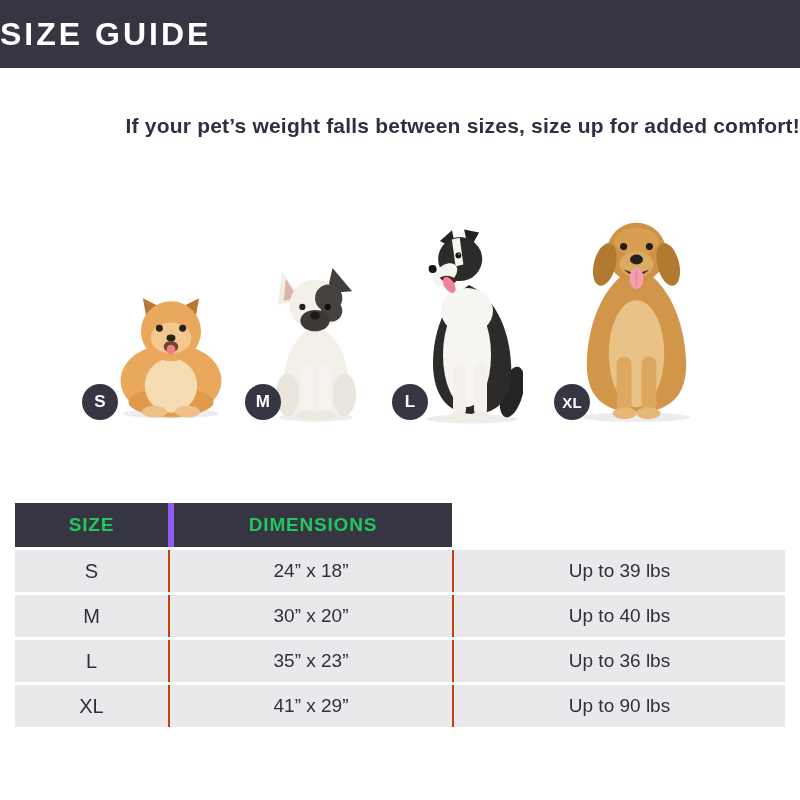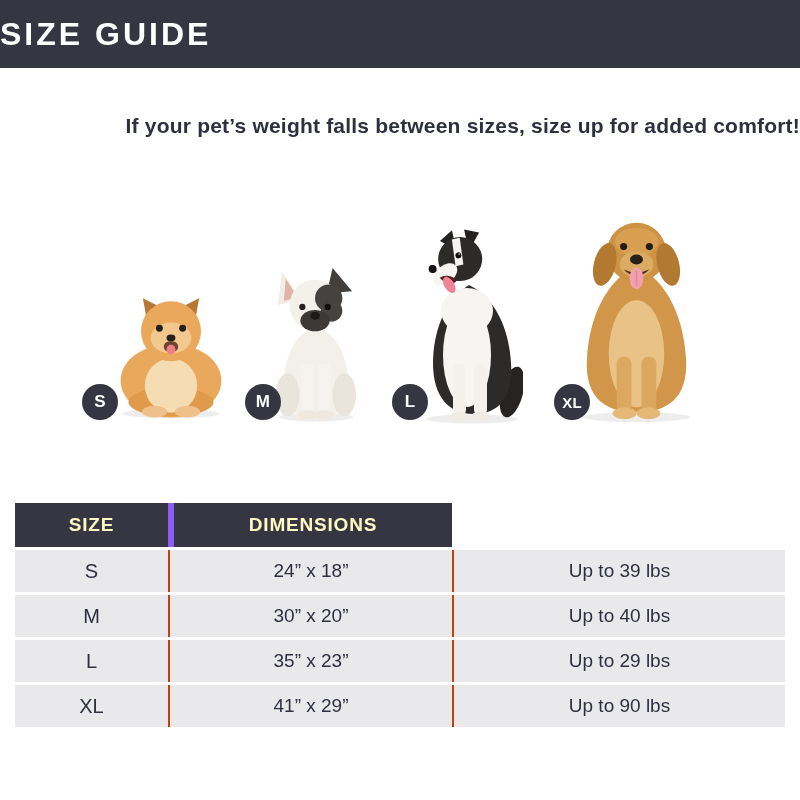--- a/index.html
+++ b/index.html
@@ -73,21 +73,21 @@
     display: grid;
     grid-template-columns: 153px 284px 333px;
   }
   .t-row.head { height: 44px; }
   .t-row.body { height: 42px; }
   .t-cell {
     display: flex; align-items: center; justify-content: center;
   }
   .head .t-cell {
     background: #353641;
-    color: #fef9c3;
+    color: #22c55e;
     font-size: 19px;
     font-weight: 700;
     letter-spacing: 0.8px;
   }
   .head .t-cell + .t-cell { border-left: 6px solid #8b5cf6; }
   .body .t-cell {
     background: #e9e9eb;
     color: #2e3040;
     font-size: 19px;
     font-weight: 400;
@@ -218,21 +218,21 @@
       <div class="t-cell col-weight">Up to 39 lbs</div>
     </div>
     <div class="t-row body">
       <div class="t-cell col-size">M</div>
       <div class="t-cell col-dim">30” x 20”</div>
       <div class="t-cell col-weight">Up to 40 lbs</div>
     </div>
     <div class="t-row body">
       <div class="t-cell col-size">L</div>
       <div class="t-cell col-dim">35” x 23”</div>
-      <div class="t-cell col-weight">Up to 29 lbs</div>
+      <div class="t-cell col-weight">Up to 36 lbs</div>
     </div>
     <div class="t-row body">
       <div class="t-cell col-size">XL</div>
       <div class="t-cell col-dim">41” x 29”</div>
       <div class="t-cell col-weight">Up to 90 lbs</div>
     </div>
   </div>
 
 </div>
 

